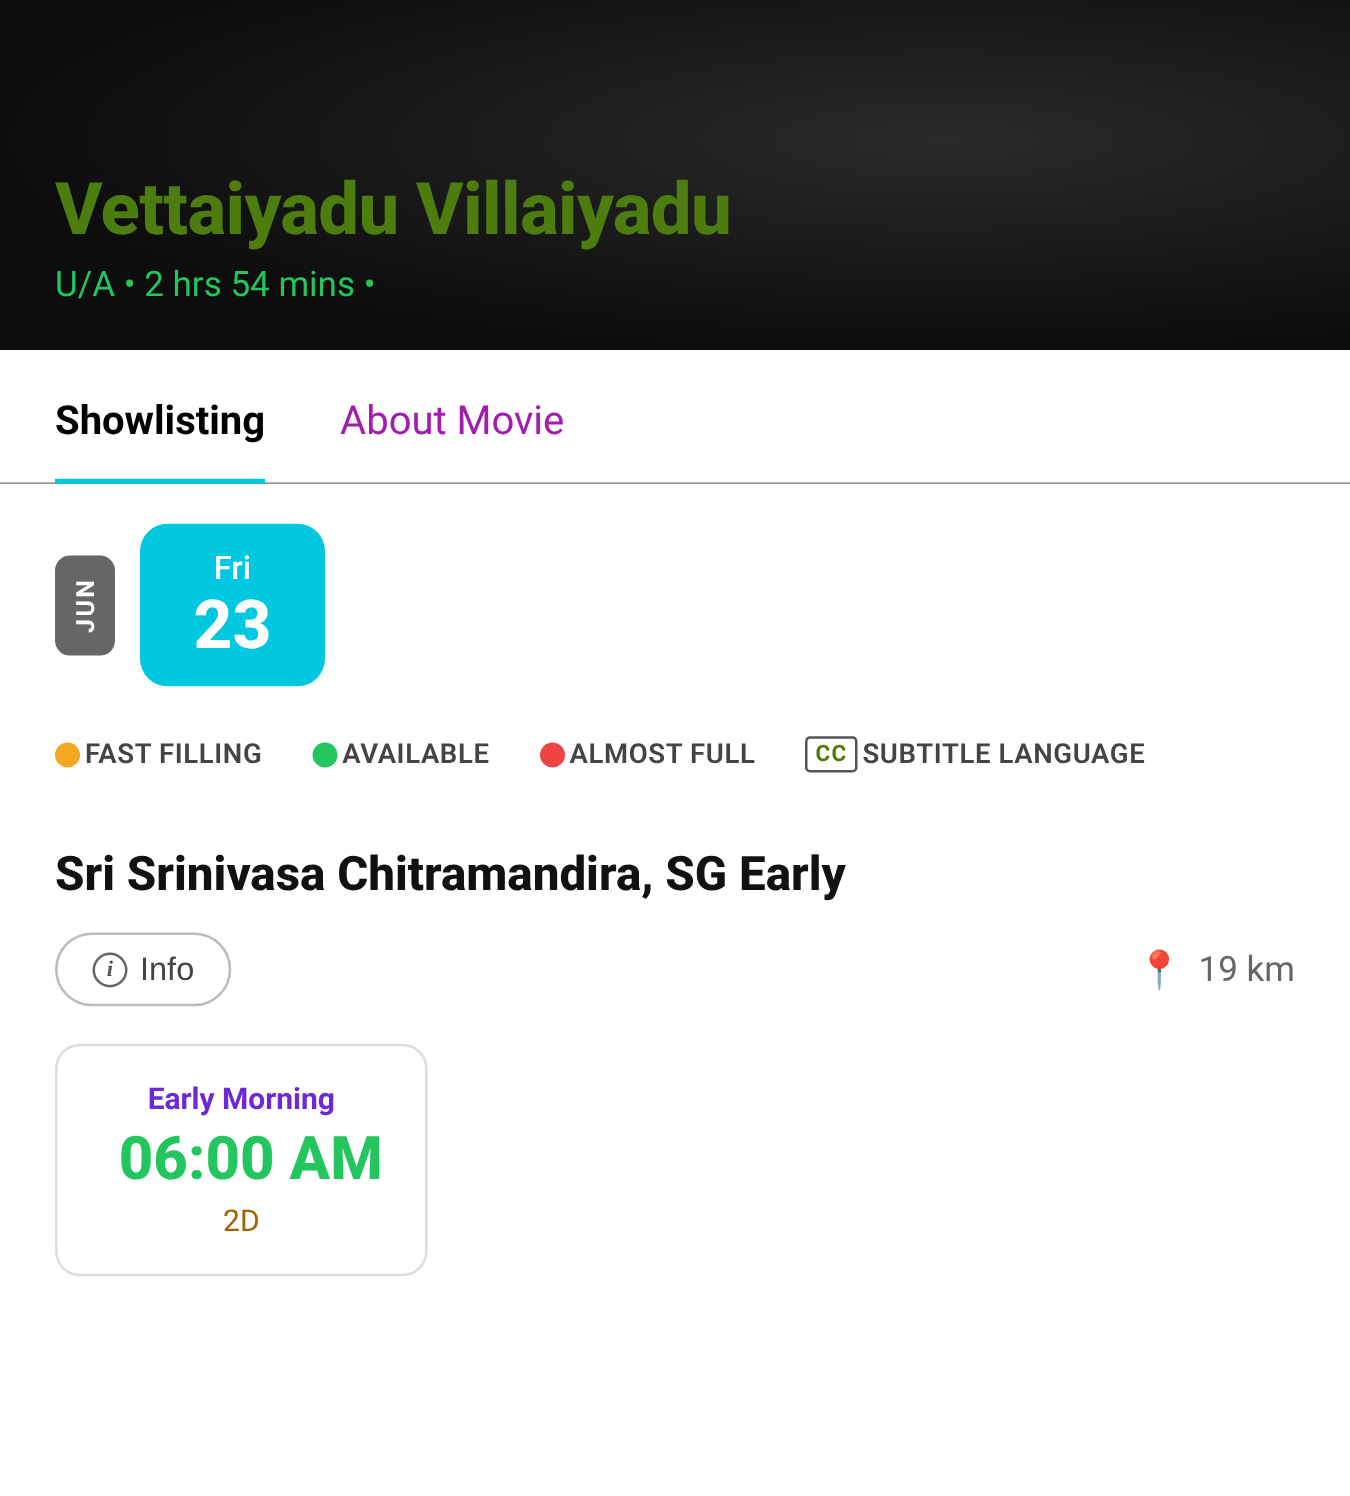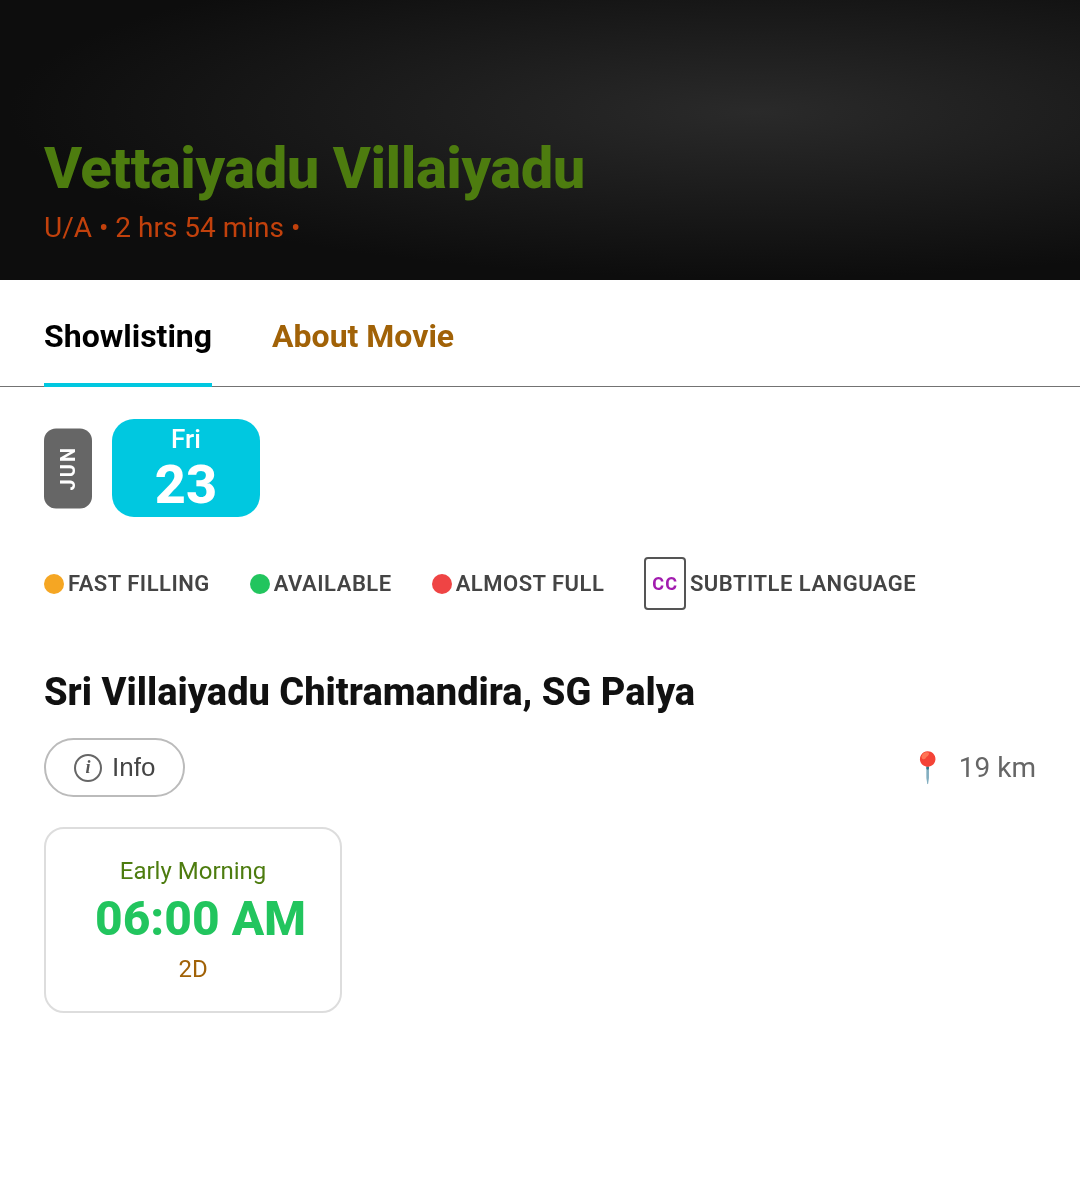--- a/index.html
+++ b/index.html
@@ -33,40 +33,40 @@
       position: relative;
       color: #4d7c0f;
       font-size: 58px;
       font-weight: 800;
       letter-spacing: -0.5px;
       line-height: 1.1;
       z-index: 1;
     }
     .hero-meta {
       position: relative;
-      color: #c2410c;
+      color: #22c55e;
       font-size: 28px;
       margin-top: 10px;
       z-index: 1;
     }
 
     
     .tabs-container {
       display: flex;
       border-bottom: 1px solid #737373;
       padding: 0 44px;
       margin-top: 8px;
     }
     .tab {
       font-size: 32px;
       padding: 28px 0;
       margin-right: 60px;
       cursor: pointer;
-      color: #a16207;
-      font-weight: 700;
+      color: #a21caf;
+      font-weight: 400;
       border-bottom: 4px solid transparent;
       position: relative;
       top: 1px;
     }
     .tab.active {
       color: #000;
       font-weight: 700;
       border-bottom: 4px solid #00c8e0;
     }
 
@@ -91,21 +91,21 @@
     }
     .date-chip {
       background: #00c8e0;
       border-radius: 22px;
       color: #fff;
       display: flex;
       flex-direction: column;
       align-items: center;
       justify-content: center;
       width: 148px;
-      height: 98px;
+      height: 130px;
       cursor: pointer;
     }
     .date-chip .day-name {
       font-size: 26px;
       font-weight: 500;
       margin-bottom: 4px;
     }
     .date-chip .day-number {
       font-size: 54px;
       font-weight: 800;
@@ -134,24 +134,24 @@
       height: 20px;
       border-radius: 50%;
       flex-shrink: 0;
     }
     .dot-orange { background: #f5a623; }
     .dot-green { background: #22c55e; }
     .dot-red { background: #ef4444; }
     .cc-badge {
       border: 2.5px solid #555;
       border-radius: 4px;
-      padding: 14px 6px;
+      padding: 2px 6px;
       font-size: 18px;
       font-weight: 700;
-      color: #a21caf;
+      color: #4d7c0f;
       letter-spacing: 1px;
     }
 
     
     .venue-section {
       padding: 28px 44px 20px;
     }
     .venue-name {
       font-size: 38px;
       font-weight: 800;
@@ -208,22 +208,22 @@
       border-radius: 20px;
       padding: 28px 34px;
       display: inline-flex;
       flex-direction: column;
       align-items: center;
       min-width: 220px;
       cursor: pointer;
     }
     .showtime-label {
       font-size: 24px;
-      font-weight: 400;
-      color: #4d7c0f;
+      font-weight: 700;
+      color: #6d28d9;
       margin-bottom: 10px;
     }
     .showtime-time {
       font-size: 48px;
       font-weight: 800;
       color: #22c55e;
       line-height: 1;
       margin-bottom: 12px;
       margin-left: 15px;
     }
@@ -271,21 +271,21 @@
     <div class="dot dot-red"></div>
     <span>ALMOST FULL</span>
   </div>
   <div class="legend-item">
     <span class="cc-badge">CC</span>
     <span>SUBTITLE LANGUAGE</span>
   </div>
 </div>
 
 <div class="venue-section">
-  <div class="venue-name">Sri Villaiyadu Chitramandira, SG Palya</div>
+  <div class="venue-name">Sri Srinivasa Chitramandira, SG Early</div>
   <div class="venue-actions">
     <button class="info-btn">
       <div class="info-icon">i</div>
       <span>Info</span>
     </button>
     <div class="distance">
       <span class="pin-icon">📍</span>
       <span>19 km</span>
     </div>
   </div>

